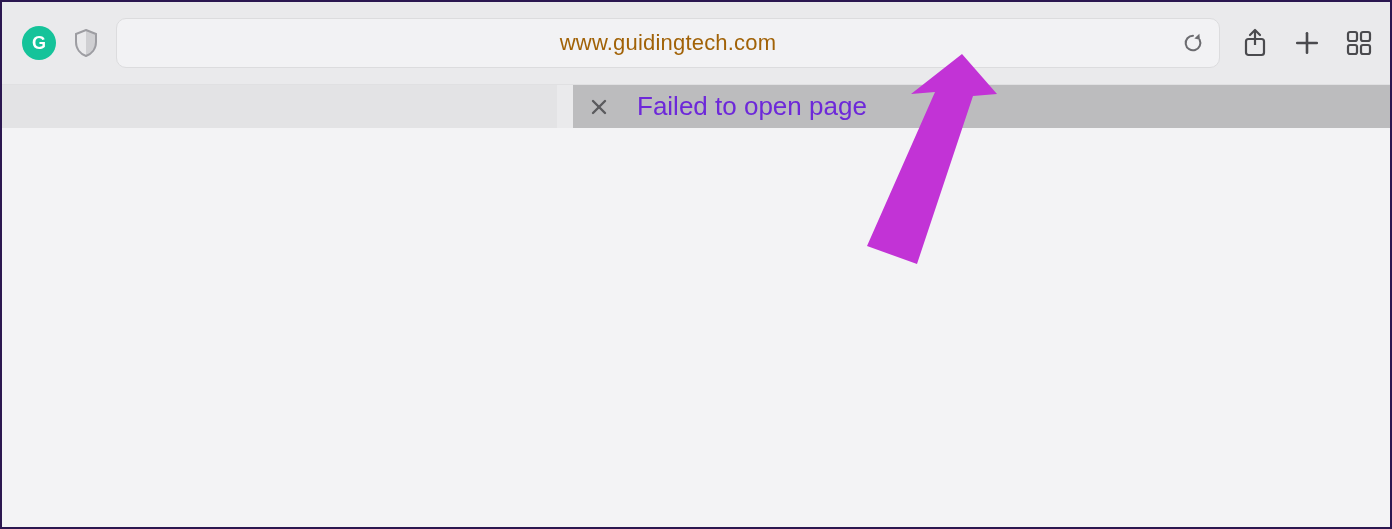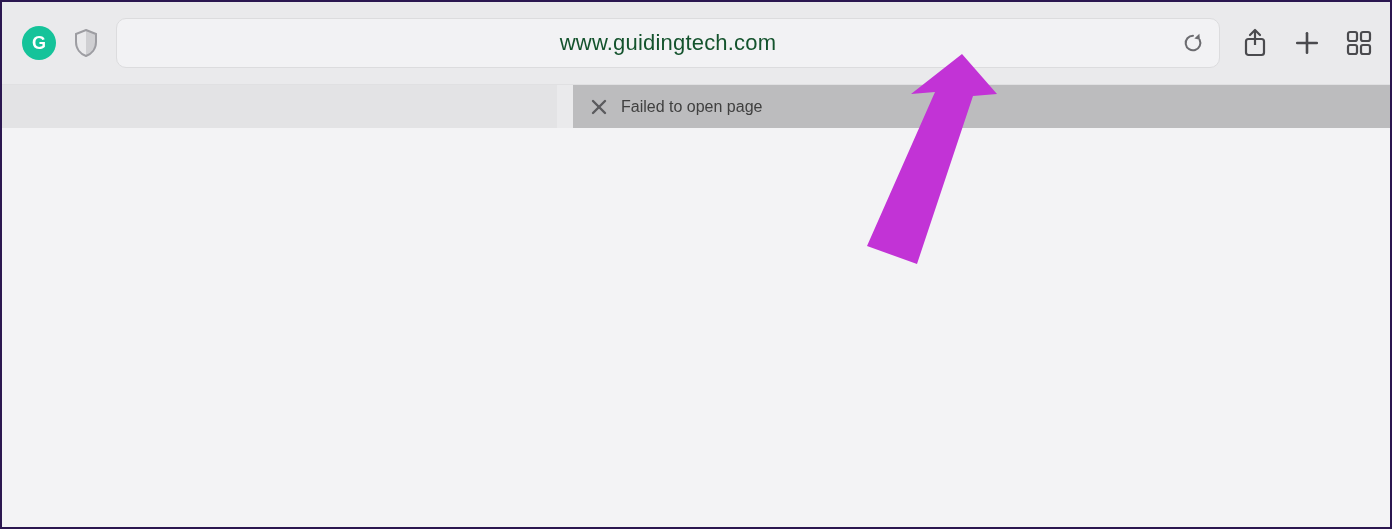--- a/index.html
+++ b/index.html
@@ -34,21 +34,21 @@
       flex:1; height:50px;
       background:#f2f2f4;
       border:1px solid #dcdcde;
       border-radius:10px;
       display:flex;
       align-items:center;
       position:relative;
     }
     .url {
       flex:1; text-align:center;
-      font-size:22px; color:#14532d;
+      font-size:22px; color:#a16207;
       letter-spacing:.2px;
     }
     .reload {
       position:absolute; right:12px;
       color:#6c6c70;
       display:flex; align-items:center; justify-content:center;
       width:28px; height:28px;
     }
     .tbtn {
       width:34px; height:34px;
@@ -68,21 +68,21 @@
     }
     .tab-active {
       flex:1; background:#bcbcbe;
       display:flex; align-items:center;
       padding-left:18px;
       gap:14px;
       margin-left:16px;
     }
     .tab-close { color:#5b5b5e; display:flex; }
     .tab-title {
-      font-size:16px; color:#404040;
+      font-size:26px; color:#6d28d9;margin-left:16px;
     }
     .content {
       height:calc(529px - 82px - 44px - 4px);
       background:#f3f3f5;
     }
     .annotation-arrow {
       position:absolute;
       left:865px; top:52px;
       pointer-events:none;
     }

